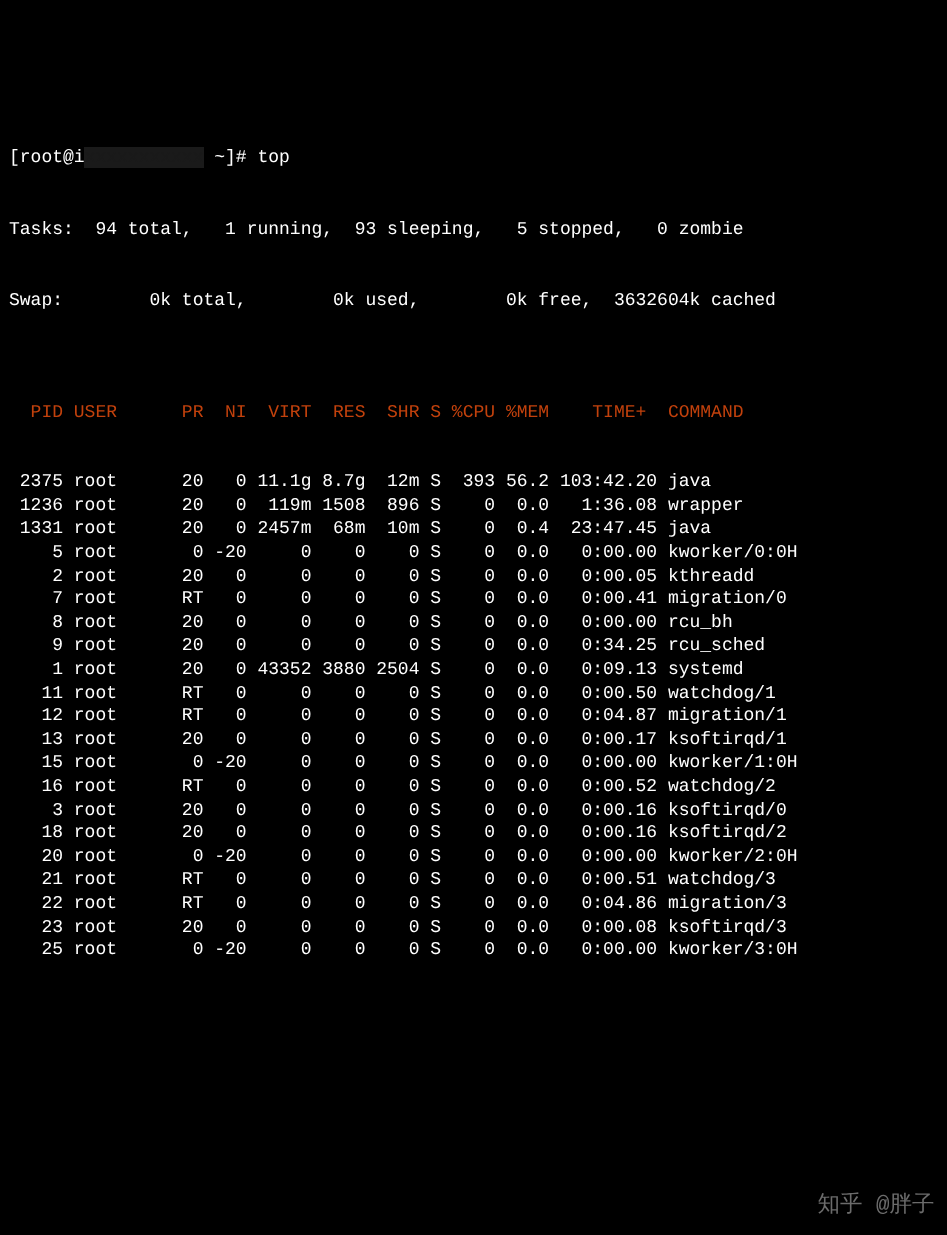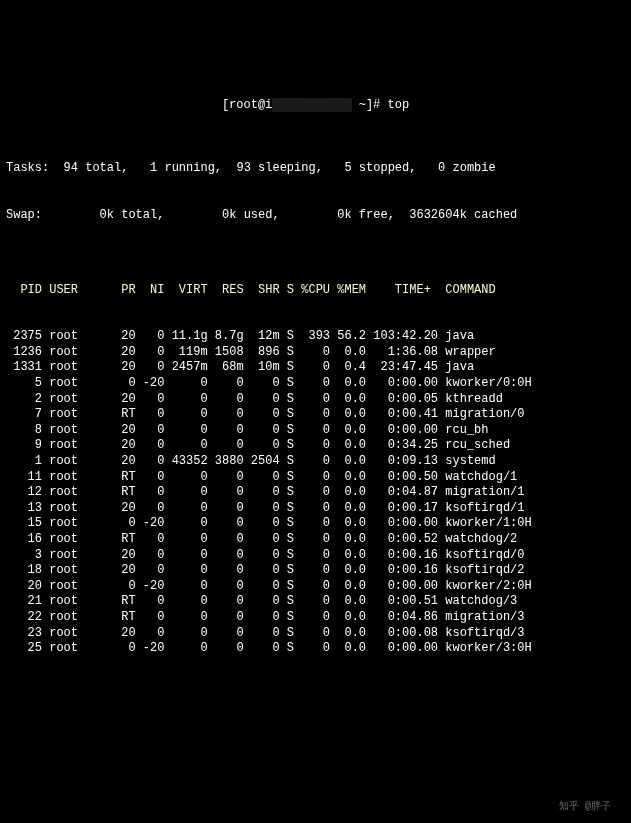--- a/index.html
+++ b/index.html
@@ -8,31 +8,31 @@
       color: #fff;
       font-family: 'Courier New', monospace;
       font-size: 12px;
       line-height: 1.3;
       padding: 4px 6px;
       width: 631px;
       white-space: pre;
     }
     .header-section { margin-bottom: 8px; }
     .line { white-space: pre; }
-    .prompt-line { margin-bottom: 17px; text-align: center; }
+    .prompt-line { margin-bottom: 2px; }
     .table-header {
       margin-top: 4px;
-      color: #fef9c3;
+      color: #c2410c;
     }
     .watermark {
       position: fixed;
-      right: 20px;
+      right: 8px;
       bottom: 10px;
       color: #999;
-      font-size: 10px;
+      font-size: 15px;
       opacity: 0.7;
     }
     .process-row { white-space: pre; }
   </style>
 </head>
 <body>
 
 
 
 <div class="header-section">

